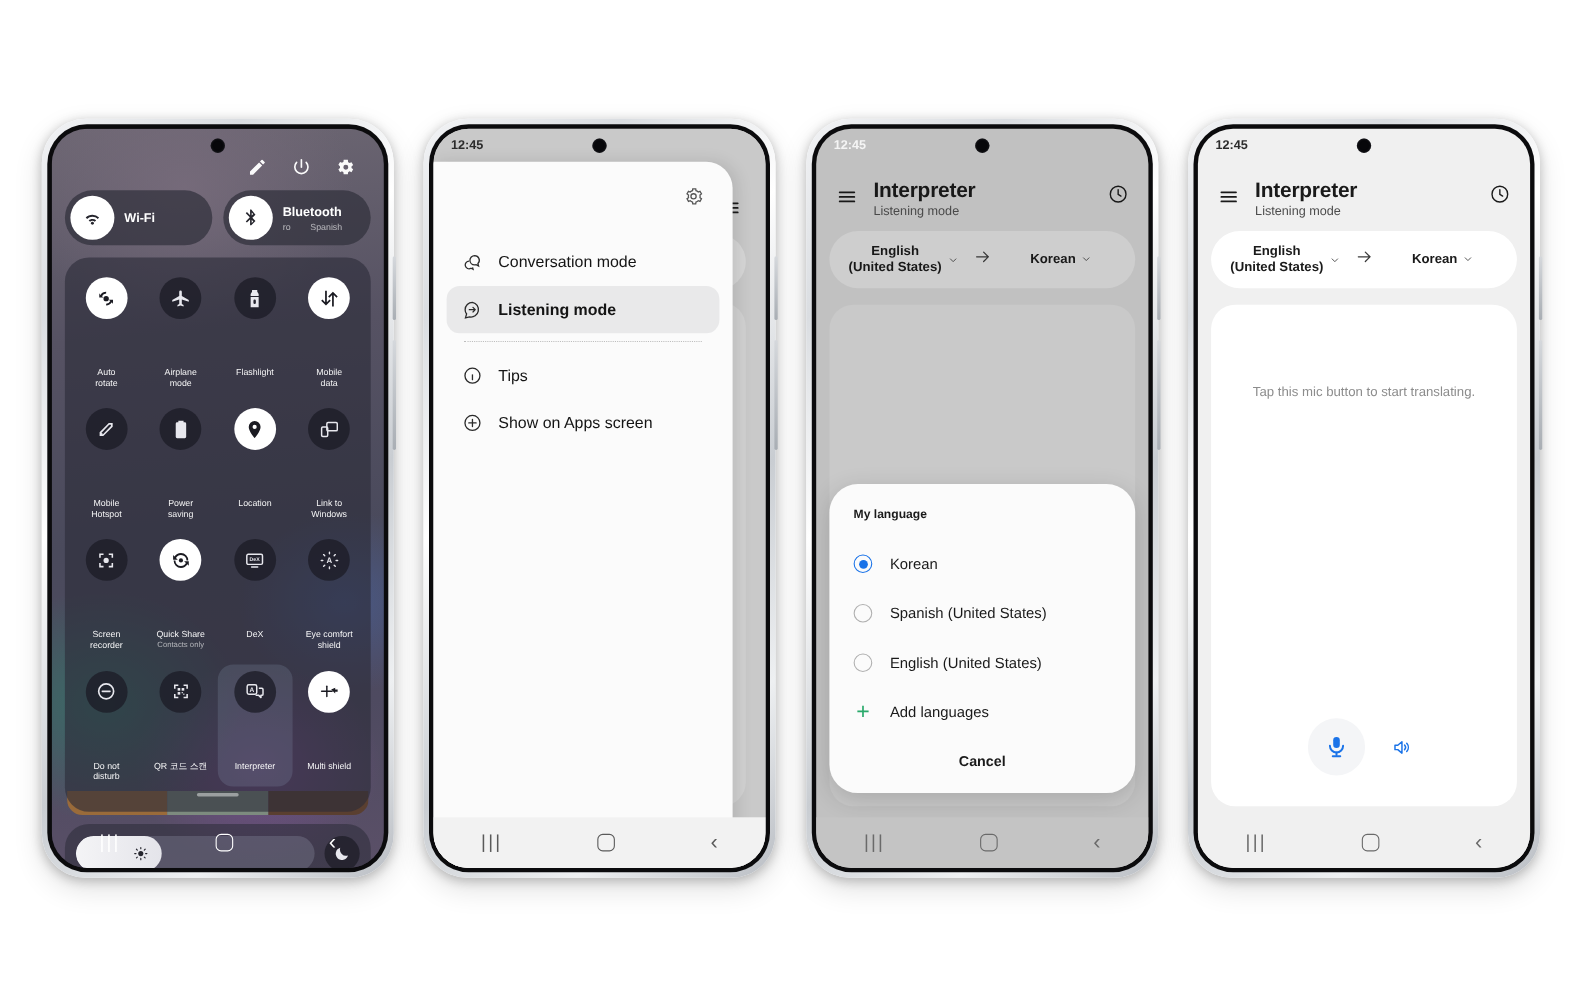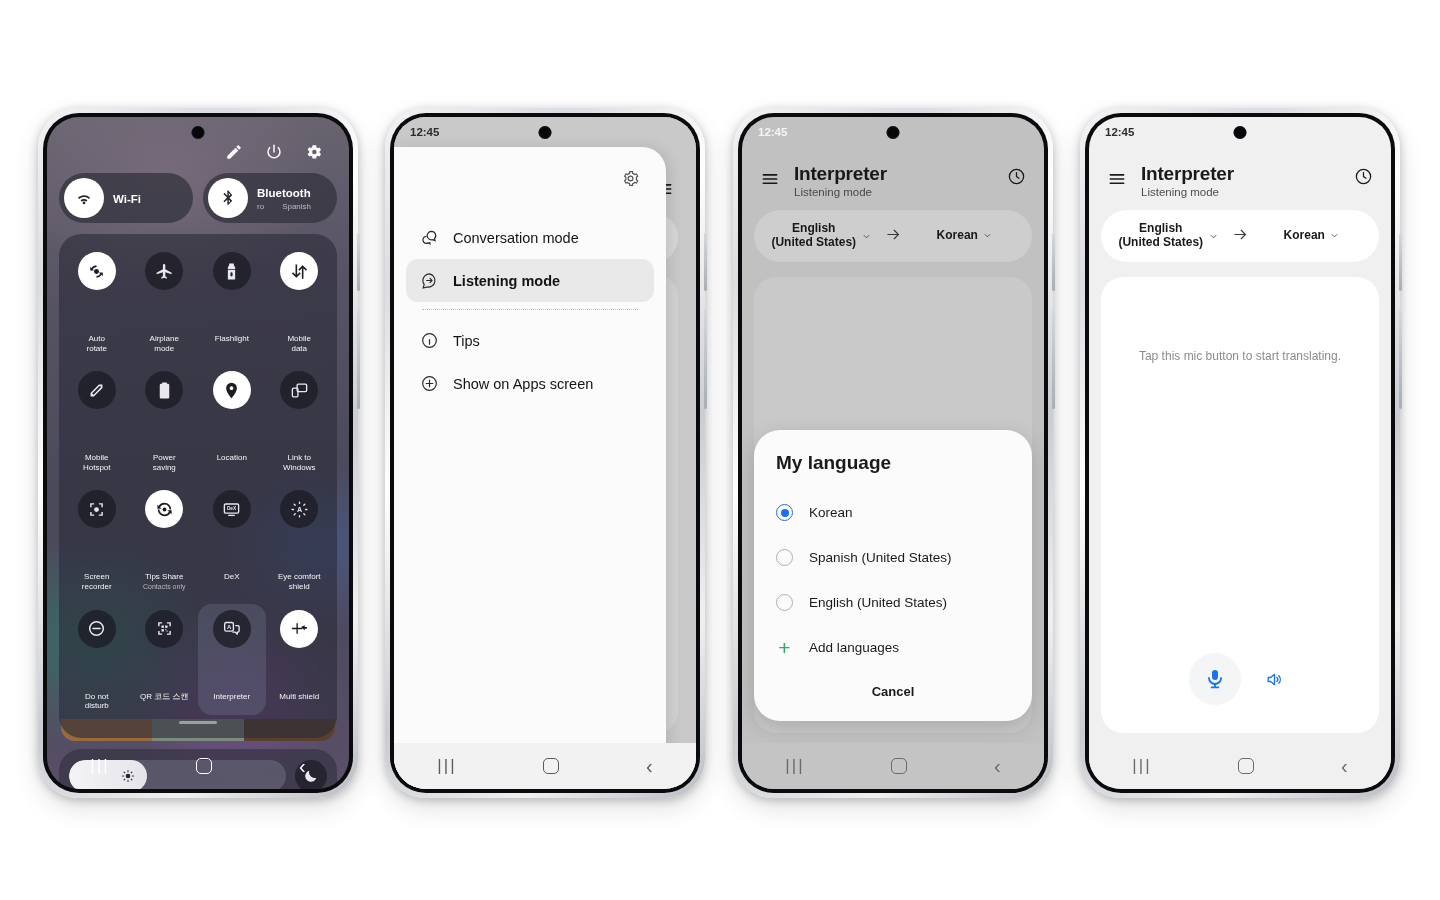--- a/index.html
+++ b/index.html
@@ -270,21 +270,21 @@
     display: flex; align-items: center; justify-content: center;
     cursor: pointer;
   }
   .scrim { position: absolute; inset: 0; background: rgba(0,0,0,.04); z-index: 30; }
   .dialog {
     position: absolute; left: 12px; right: 12px; bottom: 68px;
     background: #fbfbfb; border-radius: 26px;
     padding: 22px 22px 16px; z-index: 40;
     box-shadow: 0 6px 22px rgba(0,0,0,.16);
   }
-  .dlg-title { font-size: 19px; font-weight: 700; margin-bottom: 16px; }
+  .dlg-title { font-size: 11px; font-weight: 700; margin-bottom: 16px; }
   .dlg-opt {
     display: flex; align-items: center; gap: 16px;
     height: 45px; font-size: 13.5px; cursor: pointer;
   }
   .radio {
     width: 17px; height: 17px; border-radius: 50%;
     border: 1.8px solid #b0b0b0; flex: 0 0 auto;
     position: relative;
   }
   .radio.checked { border-color: #1a73e8; }
@@ -452,21 +452,21 @@
                 </span>
                 <span class="lbl">Screen<br>recorder</span>
               </div>
               <div class="tile on">
                 <span class="ic-circ">
                   <svg viewBox="0 0 24 24" width="19" height="19" fill="currentColor">
                     <path d="M12 3.4a8.6 8.6 0 0 0-7.4 4.2L3 5.8v5.4h5.4L6.3 9.1A6.6 6.6 0 0 1 12 5.6a6.4 6.4 0 0 1 6.4 6.4h2A8.4 8.4 0 0 0 12 3.4zM12 20.6a8.6 8.6 0 0 0 7.4-4.2l1.6 1.8v-5.4h-5.4l2.1 2.1A6.6 6.6 0 0 1 12 18.4 6.4 6.4 0 0 1 5.6 12h-2a8.4 8.4 0 0 0 8.4 8.6z"></path>
                     <circle cx="12" cy="12" r="2.4"></circle>
                   </svg>
                 </span>
-                <span class="lbl">Tips Share</span>
+                <span class="lbl">Quick Share</span>
                 <span class="sub">Contacts only</span>
               </div>
               <div class="tile">
                 <span class="ic-circ">
                   <svg viewBox="0 0 24 24" width="19" height="19" fill="none">
                     <rect x="3" y="5" width="18" height="11.5" rx="1.6" fill="none" stroke="currentColor" stroke-width="1.7"></rect>
                     <path d="M8.5 19.5h7" stroke="currentColor" stroke-width="1.7" stroke-linecap="round"></path>
                     <text x="12" y="13" font-size="6" text-anchor="middle" fill="currentColor" font-family="sans-serif" font-weight="bold">DeX</text>
                   </svg>
                 </span>

